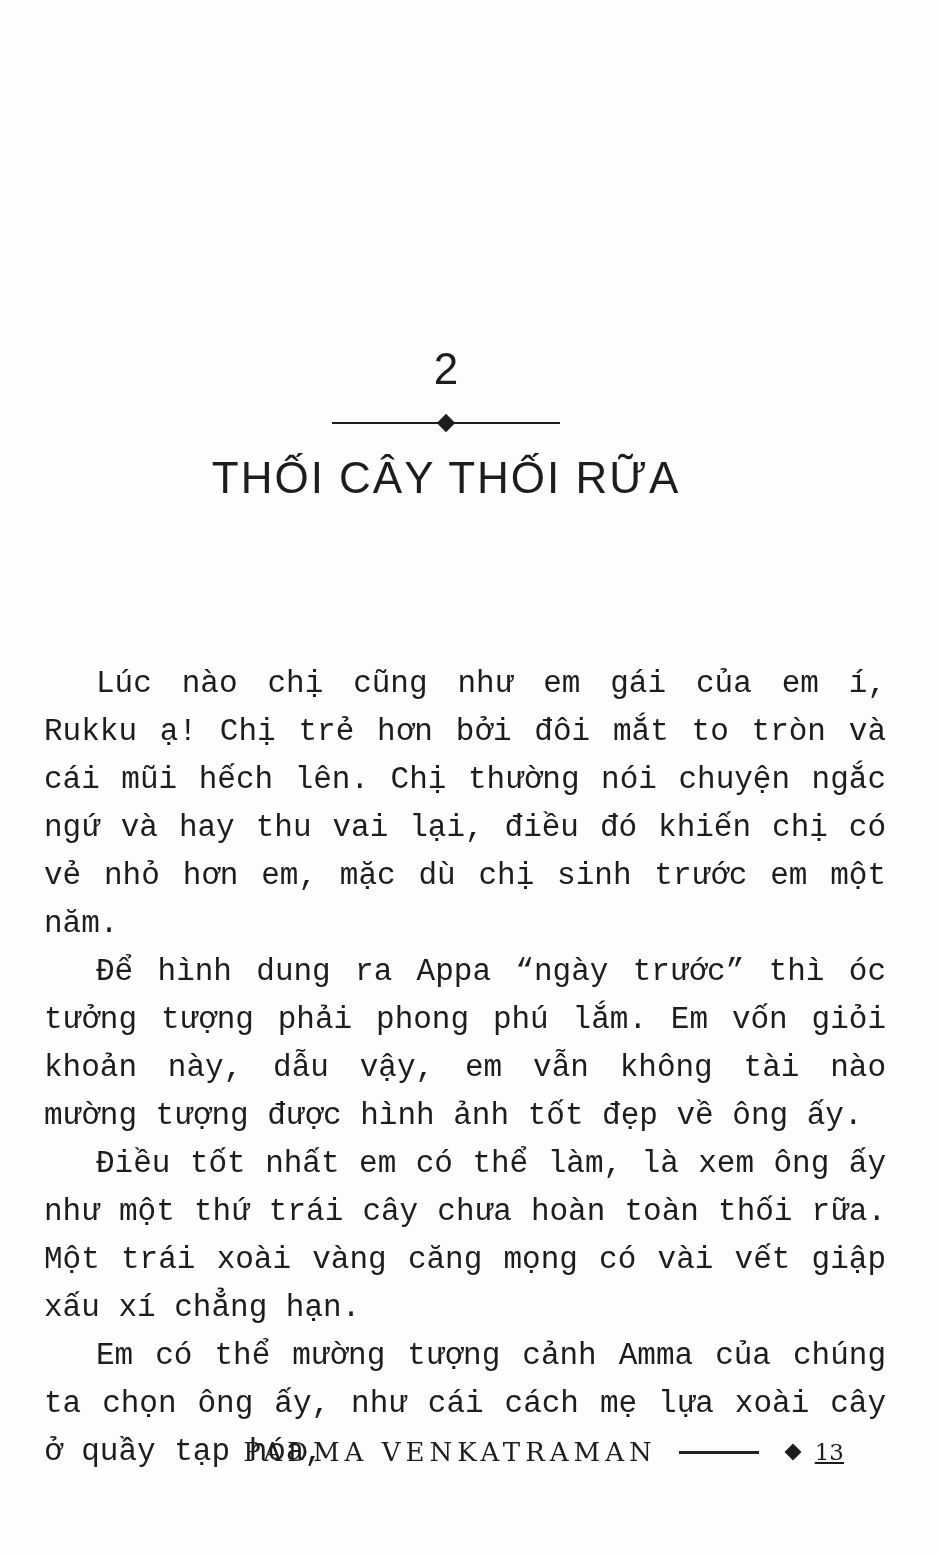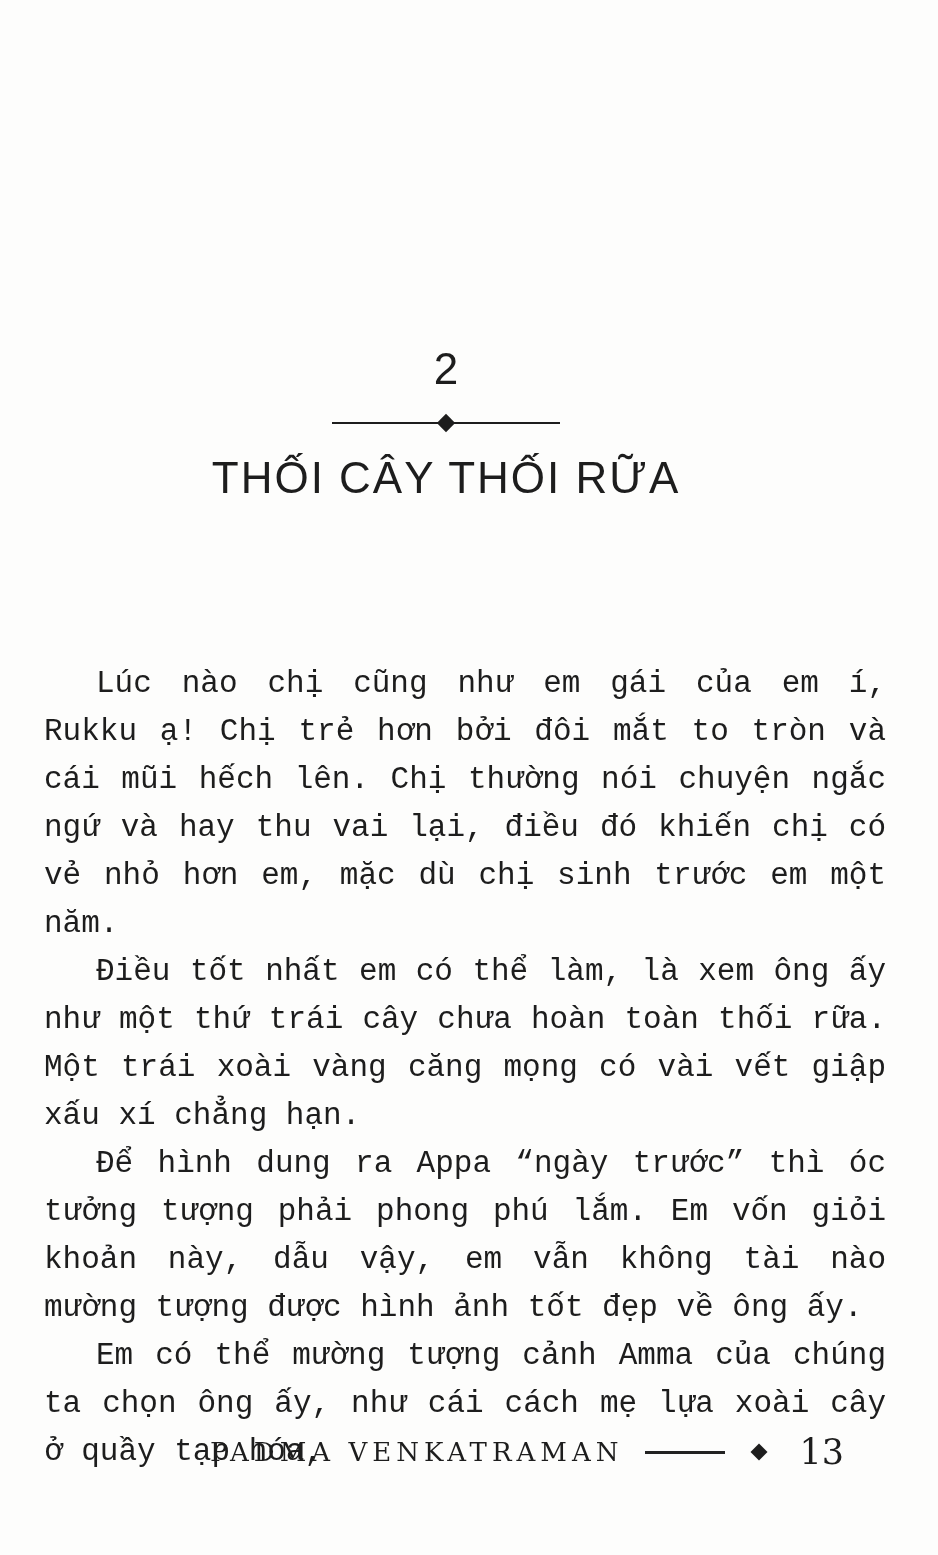--- a/index.html
+++ b/index.html
@@ -93,42 +93,43 @@
     margin-left:22px;
   }
   .footer .diamond {
     width:12px; height:12px;
     background:#1d1d1d;
     transform:rotate(45deg);
     margin-left:28px;
   }
   .footer .page-number {
     font-family:"DejaVu Serif", serif;
-    font-size:35px;
-    margin-left:34px;
+    font-size:23px;
+    margin-left:16px;
     line-height:40px;
+    text-decoration:underline;
   }
 </style>
 </head>
 <body>
 
 <div class="page">
 
   <div class="chapter-head">
     <div class="chapter-number">2</div>
     <div class="chapter-divider">
       <span class="diamond"></span>
     </div>
     <div class="chapter-title">THỐI CÂY THỐI RỮA</div>
   </div>
 
   <div class="body-text">
     <p>Lúc nào chị cũng như em gái của em í, Rukku ạ! Chị trẻ hơn bởi đôi mắt to tròn và cái mũi hếch lên. Chị thường nói chuyện ngắc ngứ và hay thu vai lại, điều đó khiến chị có vẻ nhỏ hơn em, mặc dù chị sinh trước em một năm.</p>
+    <p>Để hình dung ra Appa “ngày trước” thì óc tưởng tượng phải phong phú lắm. Em vốn giỏi khoản này, dẫu vậy, em vẫn không tài nào mường tượng được hình ảnh tốt đẹp về ông ấy.</p>
     <p>Điều tốt nhất em có thể làm, là xem ông ấy như một thứ trái cây chưa hoàn toàn thối rữa. Một trái xoài vàng căng mọng có vài vết giập xấu xí chẳng hạn.</p>
-    <p>Để hình dung ra Appa “ngày trước” thì óc tưởng tượng phải phong phú lắm. Em vốn giỏi khoản này, dẫu vậy, em vẫn không tài nào mường tượng được hình ảnh tốt đẹp về ông ấy.</p>
     <p>Em có thể mường tượng cảnh Amma của chúng ta chọn ông ấy, như cái cách mẹ lựa xoài cây ở quầy tạp hóa,</p>
   </div>
 
   <div class="footer">
     <span class="author">PADMA VENKATRAMAN</span>
     <span class="rule"></span>
     <span class="diamond"></span>
     <span class="page-number">13</span>
   </div>
 

